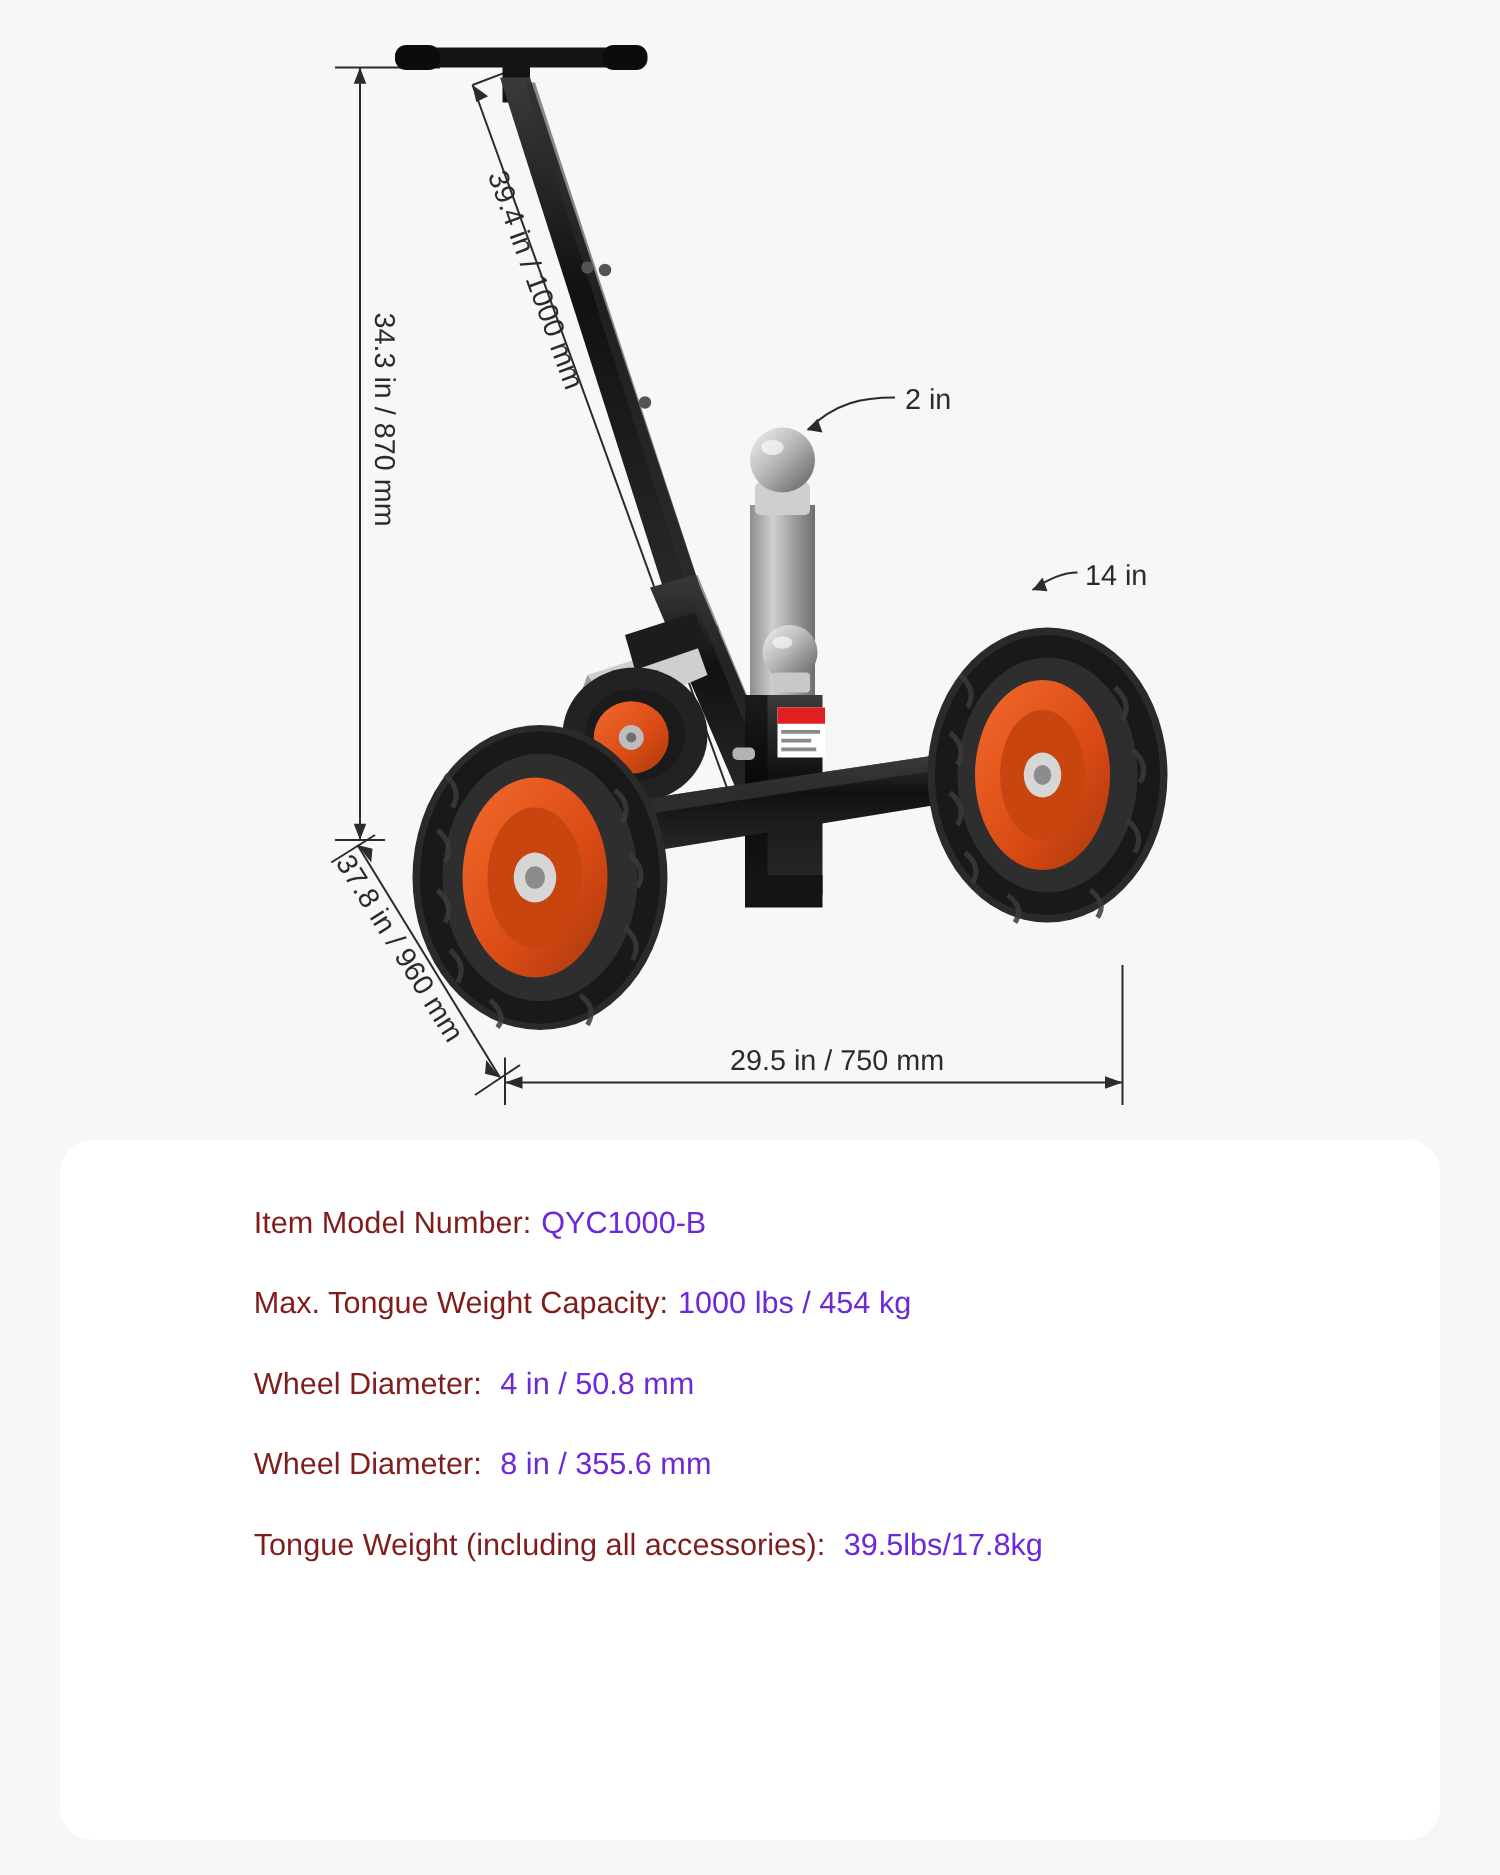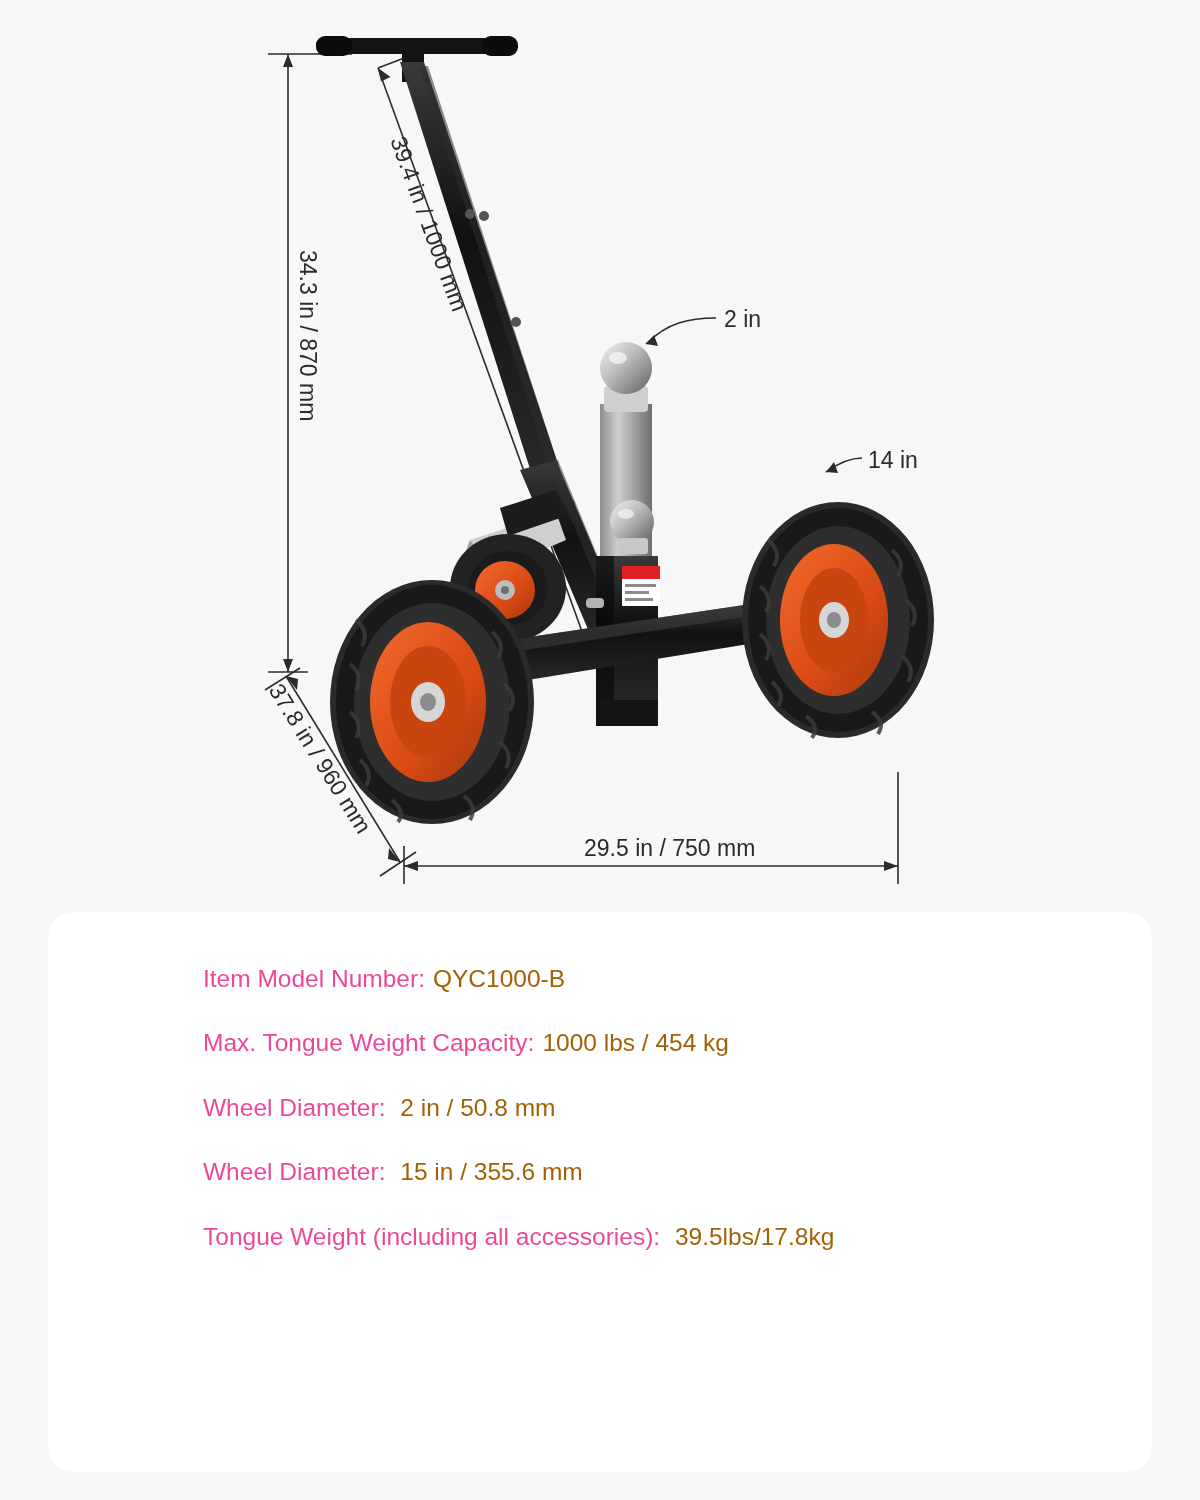--- a/index.html
+++ b/index.html
@@ -50,25 +50,25 @@
     padding: 0 0 0 155px;
   }
   .spec-row {
     display: flex;
     align-items: baseline;
     margin-bottom: 35px;
     font-size: 24.5px;
     line-height: 1.2;
   }
   .spec-label {
-    color: #ec4899;
+    color: #7f1d1d;
     white-space: pre;
   }
   .spec-value {
-    color: #a16207;
+    color: #6d28d9;
     white-space: pre;
     margin-left: 8px;
   }
 </style>
 </head>
 <body>
 
 <div id="diagram">
   <svg width="1200" height="910" viewBox="0 0 1200 910" xmlns="http://www.w3.org/2000/svg">
 
@@ -259,24 +259,24 @@
     <li class="spec-row">
       <span class="spec-label">Item Model Number:</span>
       <span class="spec-value">QYC1000-B</span>
     </li>
     <li class="spec-row">
       <span class="spec-label">Max. Tongue Weight Capacity:</span>
       <span class="spec-value">1000 lbs / 454 kg</span>
     </li>
     <li class="spec-row">
       <span class="spec-label">Wheel Diameter:</span>
-      <span class="spec-value"> 2 in / 50.8 mm</span>
+      <span class="spec-value"> 4 in / 50.8 mm</span>
     </li>
     <li class="spec-row">
       <span class="spec-label">Wheel Diameter:</span>
-      <span class="spec-value"> 15 in / 355.6 mm</span>
+      <span class="spec-value"> 8 in / 355.6 mm</span>
     </li>
     <li class="spec-row">
       <span class="spec-label">Tongue Weight (including all accessories):</span>
       <span class="spec-value"> 39.5lbs/17.8kg</span>
     </li>
   </ul>
 </div>
 
 </body></html>

